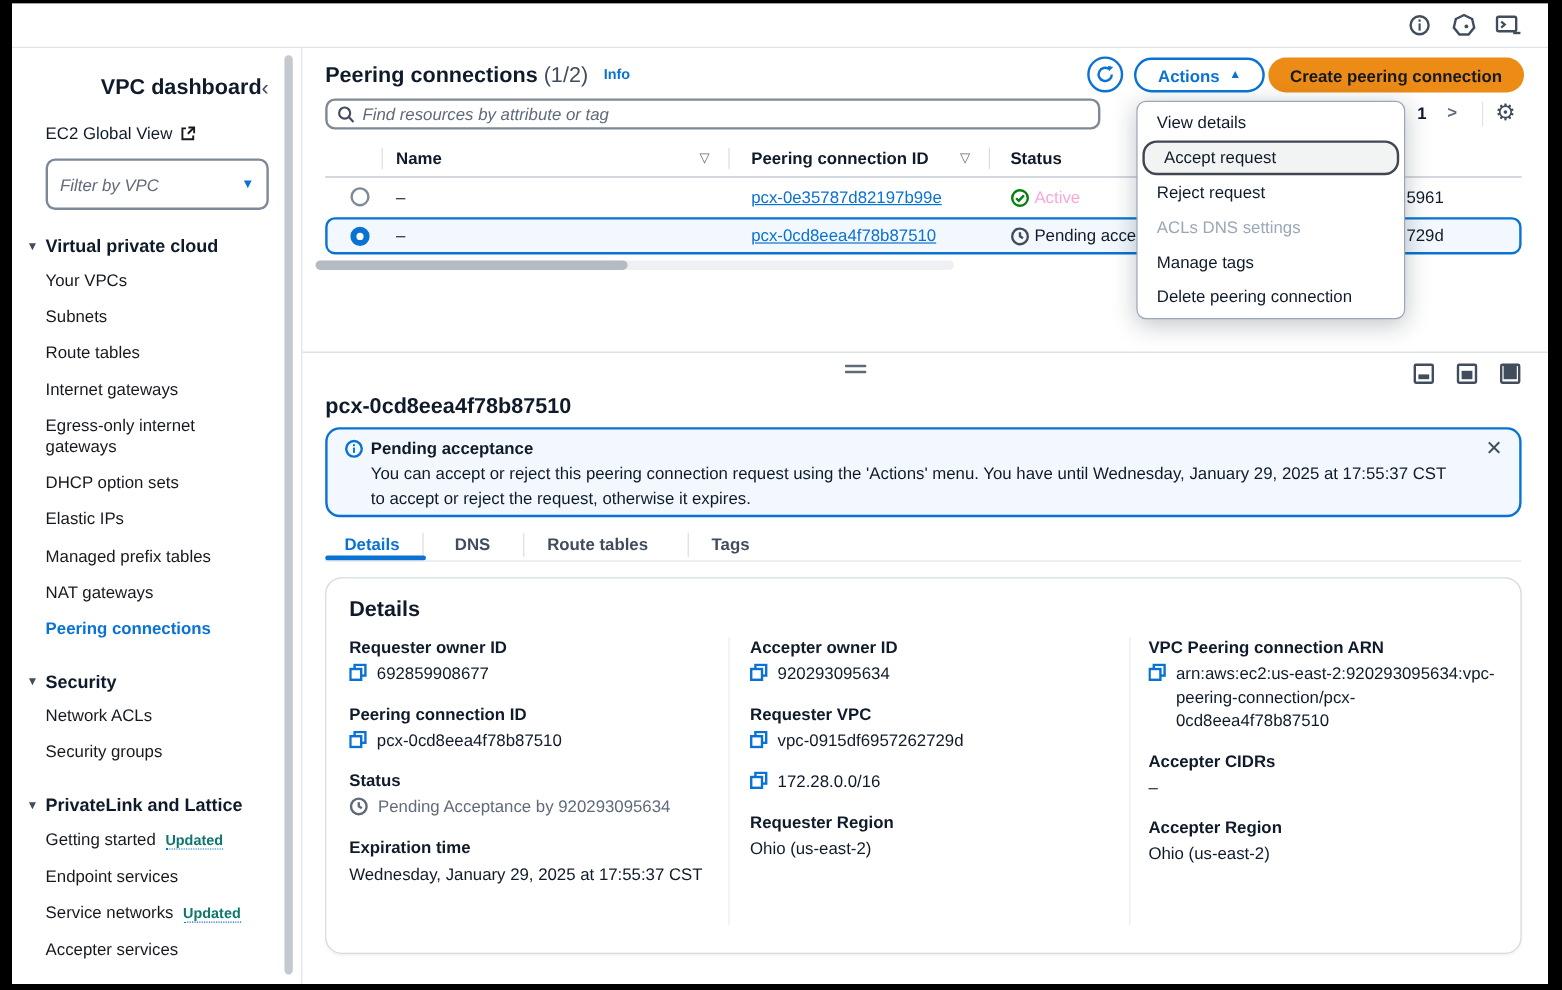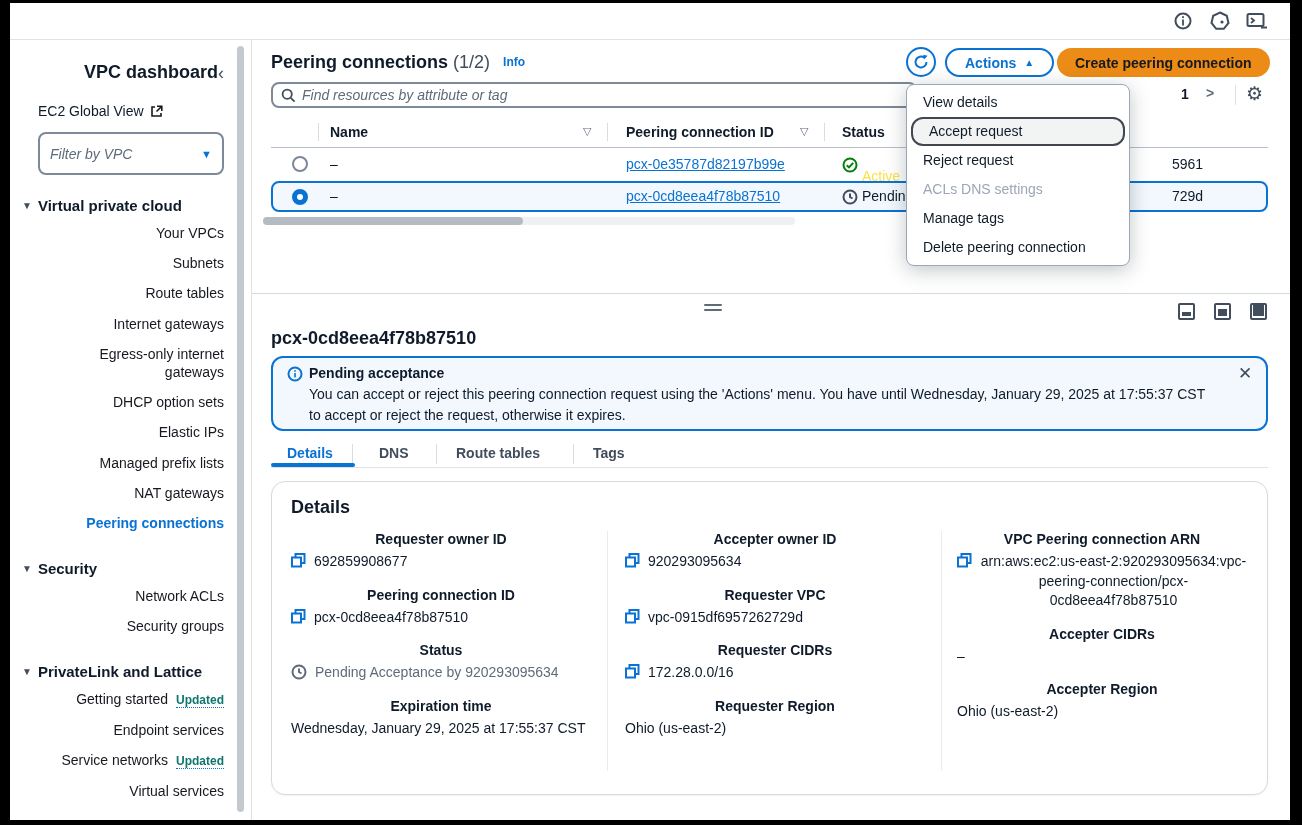--- a/index.html
+++ b/index.html
@@ -17,21 +17,21 @@
   .sidebar { left:10px; top:40px; width:228px; height:780px; background:#fff; padding:22px 14px 0 28px; overflow:hidden; z-index:5; }
   .side-head { display:flex; justify-content:flex-end; align-items:center; }
   .side-title { font-size:18px; font-weight:bold; }
   .collapse { font-size:18px; color:#414d5c; line-height:1; cursor:pointer; }
   .ec2row { margin-top:20px; font-size:14px; display:flex; align-items:center; gap:6px; }
   .filterbox { margin-top:13px; height:43px; border:2px solid #7d8998; border-radius:8px; display:flex; align-items:center; justify-content:space-between; padding:0 10px; }
   .filterbox .ph { font-style:italic; color:#5f6b7a; font-size:14px; }
   .filterbox .caret { color:#0972d3; font-size:11px; }
   .section-head { margin:22px 0 4px -16px; display:flex; align-items:center; gap:6px; font-size:15px; font-weight:bold; cursor:pointer; }
   .section-head .tri { font-size:10px; color:#414d5c; }
-  .side-list { list-style:none;text-align:right; }
+  .side-list { list-style:none; }
   .side-list li { font-size:14px; padding:6px 0; color:#16191f; cursor:pointer; line-height:1.3; }
   .side-list li.active { color:#0972d3; font-weight:bold; }
   .badge { color:#0f766e; font-weight:bold; font-size:12px; border-bottom:1px dotted #0972d3; margin-left:8px; }
   .badge:empty { display:none; border:none; margin:0; }
   .side-scrollbar { left:237px; top:46px; width:7px; height:766px; background:#c4c9d0; border-radius:4px; z-index:6; }
   .side-border { left:251px; top:40px; width:1px; height:780px; background:#dfe3e8; }
 
   
   .page-title { left:271px; top:52px; font-size:18px; }
   .page-title .t { font-weight:bold; }
@@ -51,28 +51,28 @@
 
   
   .th { top:124px; font-size:14px; font-weight:bold; }
   .col-sep { top:123px; width:1px; height:18px; background:#d8dde3; }
   .sort-caret { top:125px; font-size:11px; color:#5f6b7a; cursor:pointer; }
   .hdr-line { left:271px; top:147px; width:997px; height:1px; background:#b6bec9; }
   .cell { font-size:14px; }
   .radio { width:16px; height:16px; border-radius:50%; border:2px solid #7d8998; background:#fff; cursor:pointer; }
   .radio.sel { border:5px solid #0972d3; }
   .link { color:#0972d3; text-decoration:underline; cursor:pointer; }
-  .status-green { color:#fde047;margin-top:12px; }
+  .status-green { color:#f9a8d4; }
   .row-selected { left:271px; top:181px; width:997px; height:31px; background:#f2f8fd; border:2px solid #0972d3; border-radius:8px; z-index:3; }
   .hscroll-track { left:263px; top:217px; width:532px; height:8px; border-radius:4px; background:#eef0f3; }
   .hscroll-thumb { left:263px; top:217px; width:260px; height:8px; border-radius:4px; background:#b5bbc3; cursor:pointer; }
   .frag { font-size:14px; z-index:4; }
 
   
-  .menu { left:906px; top:84px; width:224px; background:#fff; border:1px solid #9ba7b6; border-radius:8px; box-shadow:0 4px 20px rgba(0,28,36,.25); z-index:60; padding:3px 0; }
+  .menu { left:947px; top:84px; width:224px; background:#fff; border:1px solid #9ba7b6; border-radius:8px; box-shadow:0 4px 20px rgba(0,28,36,.25); z-index:60; padding:3px 0; }
   .menu-item { height:29px; line-height:29px; font-size:14px; padding-left:16px; color:#0f1b2a; cursor:pointer; }
   .menu-item.hl { margin:0 4px; border:2px solid #424650; border-radius:12px; background:#f2f3f3; line-height:25px; }
   .menu-item.disabled { color:#9ba7b6; cursor:default; }
 
   
   .split-line { left:252px; top:293px; width:1038px; height:1px; background:#d5dbdb; }
   .split-handle { left:704px; top:304px; width:18px; height:8px; cursor:row-resize; }
   .split-handle i { display:block; width:18px; height:2px; background:#5f6b7a; margin-bottom:3px; border-radius:1px; }
   .layout-icon { top:303px; width:17px; height:17px; border:2px solid #414d5c; border-radius:2px; display:flex; align-items:flex-end; justify-content:center; padding-bottom:2px; cursor:pointer; }
   .layout-icon i { display:block; background:#414d5c; }
@@ -86,21 +86,21 @@
   .tab { top:445px; font-size:14px; font-weight:bold; color:#414d5c; cursor:pointer; }
   .tab.active { color:#0972d3; }
   .tab-sep { top:444px; width:1px; height:20px; background:#d8dde3; }
   .tab-underline { left:271px; top:463px; width:84px; height:4px; background:#0972d3; border-radius:2px; }
   .tab-line { left:271px; top:467px; width:997px; height:1px; background:#dfe3e8; }
 
   .card { left:271px; top:481px; width:997px; height:314px; border:1px solid #d5dbdb; border-radius:14px; background:#fff; box-shadow:0 1px 2px rgba(0,0,0,.05); }
   .card-title { left:291px; top:497px; font-size:18px; font-weight:bold; }
   .vdiv { top:531px; width:1px; height:240px; background:#e9ebed; }
   .fcol { top:531px; }
-  .field { margin-bottom:15px;text-align:center; }
+  .field { margin-bottom:15px; }
   .field .lbl { font-size:14px; font-weight:bold; margin-bottom:5px; }
   .field .val { font-size:14px; display:flex; align-items:flex-start; gap:8px; line-height:1.4; }
   .field .val.gray { color:#5f6b7a; }
   .field .val .wrap { overflow-wrap:anywhere; }
   .copy-ic { flex:0 0 auto; margin-top:1px; cursor:pointer; }
   .vlink { color:#0972d3; cursor:pointer; }
 </style>
 </head>
 <body>
 
@@ -156,21 +156,21 @@
     <span>Virtual private cloud</span>
   </div>
   <ul class="side-list">
     <li>Your VPCs</li>
     <li>Subnets</li>
     <li>Route tables</li>
     <li>Internet gateways</li>
     <li>Egress-only internet gateways</li>
     <li>DHCP option sets</li>
     <li>Elastic IPs</li>
-    <li>Managed prefix lists</li>
+    <li>Managed prefix tables</li>
     <li>NAT gateways</li>
     <li class="active">Peering connections</li>
   </ul>
 
   <div class="section-head">
     <span class="tri">▼</span>
     <span>Security</span>
   </div>
   <ul class="side-list">
     <li>Network ACLs</li>
@@ -178,21 +178,21 @@
   </ul>
 
   <div class="section-head">
     <span class="tri">▼</span>
     <span>PrivateLink and Lattice</span>
   </div>
   <ul class="side-list">
     <li><span>Getting started</span><span class="badge">Updated</span></li>
     <li><span>Endpoint services</span></li>
     <li><span>Service networks</span><span class="badge">Updated</span></li>
-    <li><span>Virtual services</span></li>
+    <li><span>Accepter services</span></li>
     <li><br></li>
   </ul>
 </div>
 <div class="abs side-scrollbar"></div>
 <div class="abs side-border"></div>
 
 <div class="abs page-title">
   <span class="t">Peering connections</span>
   <span class="c">(1/2)</span>
   <span class="info-link">Info</span>
@@ -367,21 +367,20 @@
     <div class="lbl">Requester VPC</div>
     <div class="val">
       <svg class="copy-ic" width="15" height="15" viewBox="0 0 15 15">
           <rect x="4.5" y="1" width="9" height="9" fill="#fff" stroke="#0972d3" stroke-width="2"></rect>
           <rect x="1" y="4.5" width="9" height="9" fill="#fff" stroke="#0972d3" stroke-width="2"></rect>
         </svg>
       <span>vpc-0915df6957262729d</span>
     </div>
   </div>
   <div class="field">
-    <div class="lbl">Requester CIDRs</div>
     <div class="val">
       <svg class="copy-ic" width="15" height="15" viewBox="0 0 15 15">
           <rect x="4.5" y="1" width="9" height="9" fill="#fff" stroke="#0972d3" stroke-width="2"></rect>
           <rect x="1" y="4.5" width="9" height="9" fill="#fff" stroke="#0972d3" stroke-width="2"></rect>
         </svg>
       <span>172.28.0.0/16</span>
     </div>
   </div>
   <div class="field">
     <div class="lbl">Requester Region</div>

